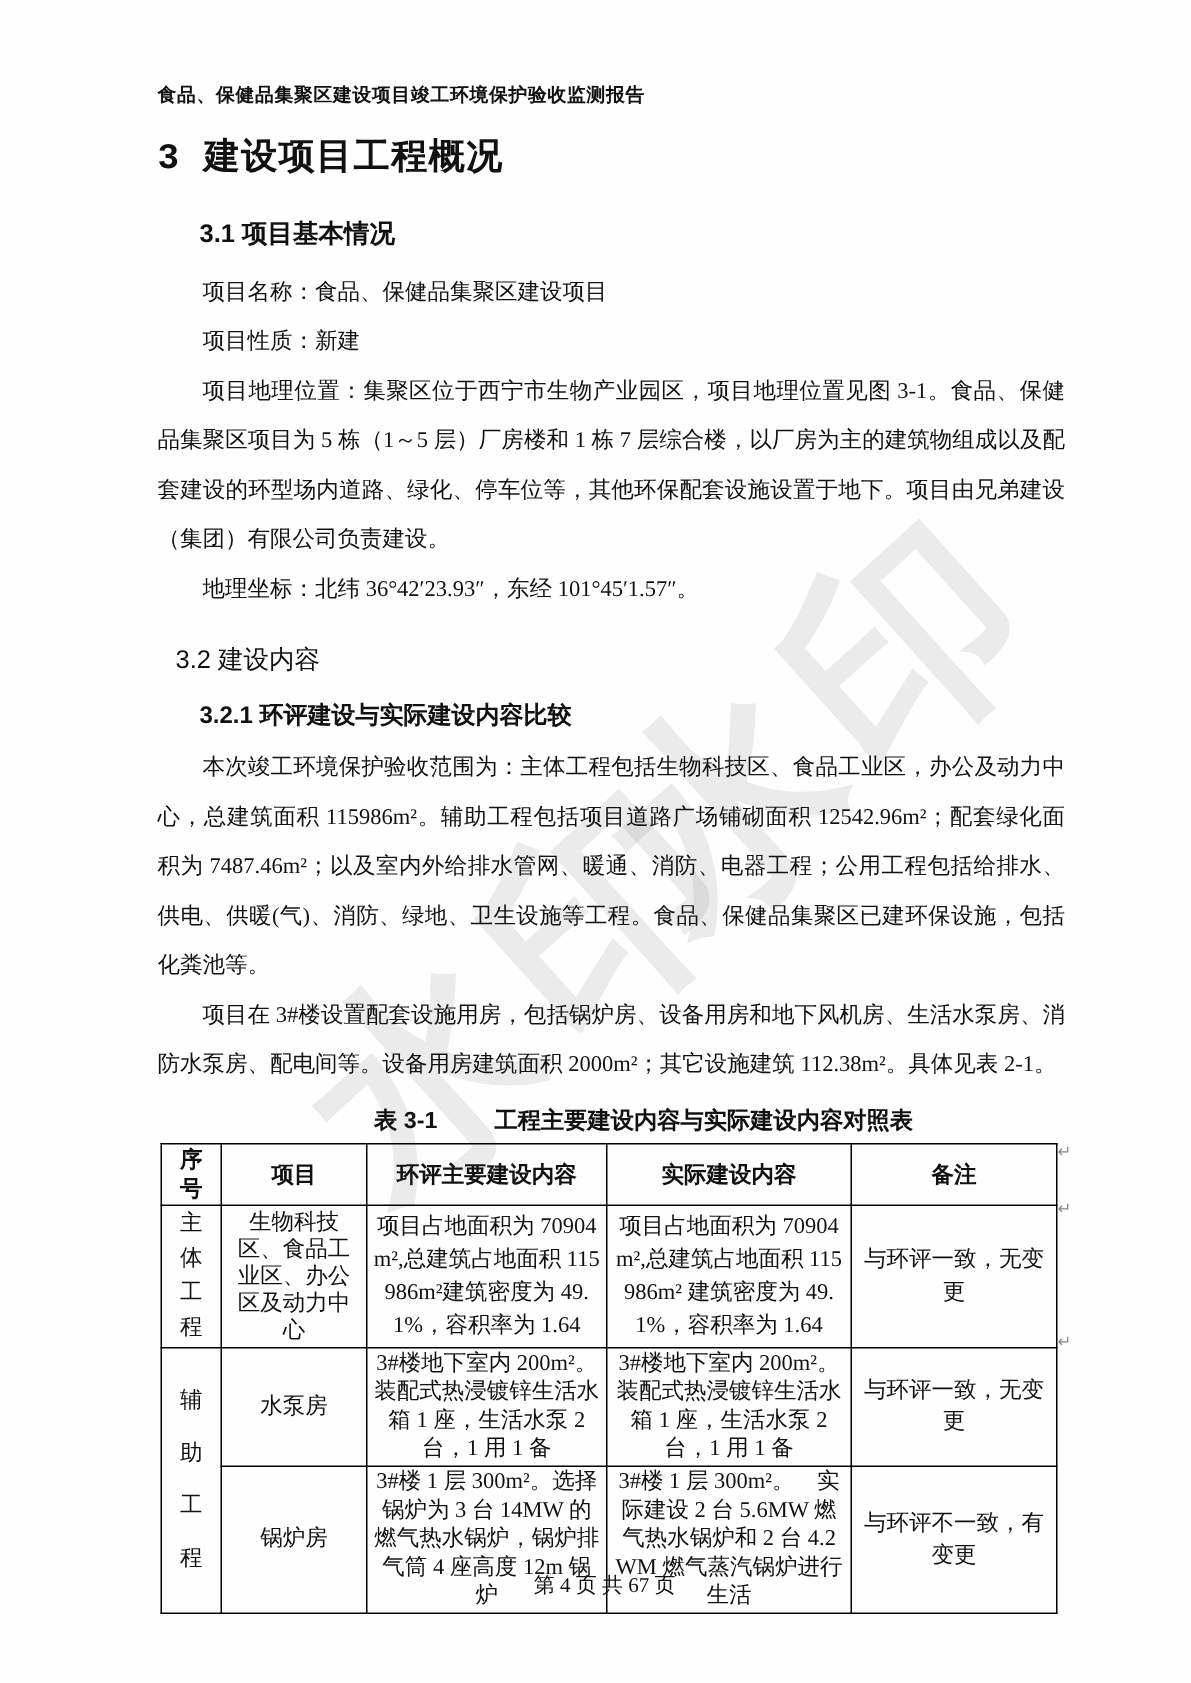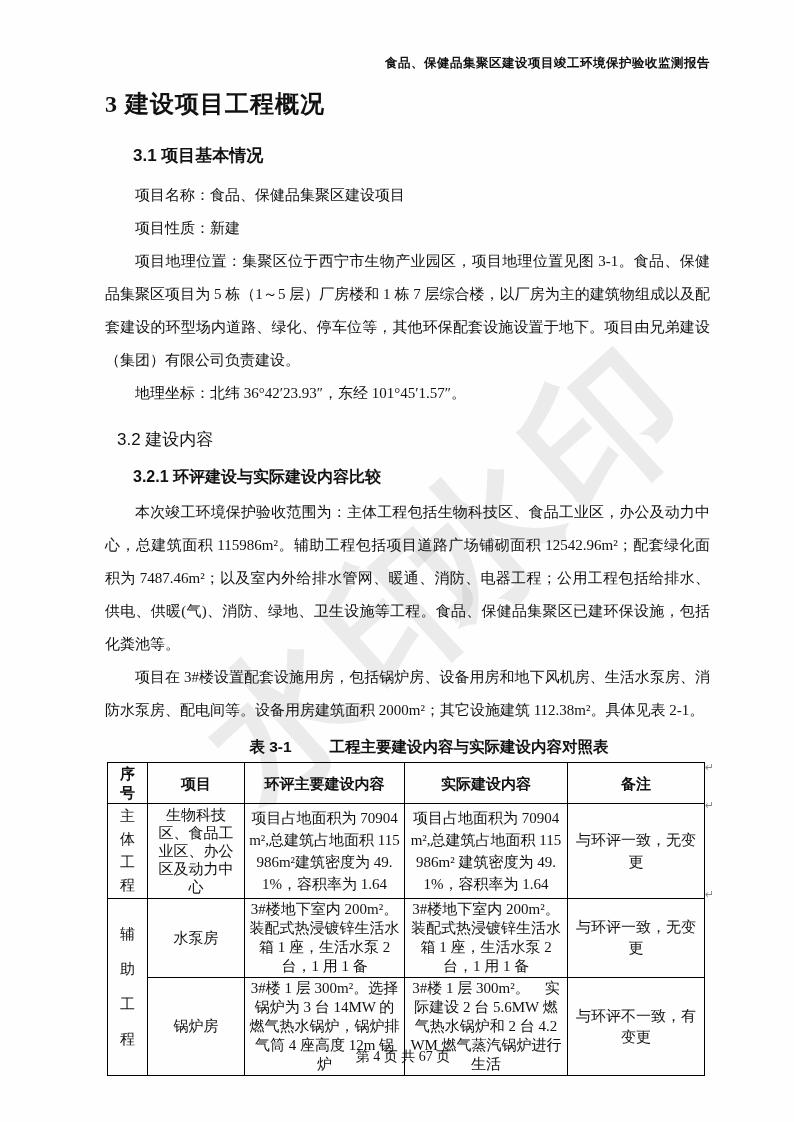--- a/index.html
+++ b/index.html
@@ -24,29 +24,29 @@
     white-space:nowrap;
     z-index:0;
     user-select:none;
   }
   .wm1{left:185px;top:585px;}
   .wm2{left:385px;top:405px;}
 
   .content{position:relative;z-index:1;padding:55px 84px 0 105px;}
 
   .doc-header{
-    text-align:right;
+    text-align:left;
     font-family:"Liberation Sans", sans-serif;
     font-weight:bold;
     font-size:12.5px;
     letter-spacing:0.5px;
     margin:0 0 4px 0;
   }
   h1.title{
-    font-family:Liberation Serif, serif;
+    font-family:Liberation Mono, monospace;
     font-size:24px;
     font-weight:bold;
     margin:16px 0 0 0;
     letter-spacing:1px;
   }
   h2.s31{
     font-family:"Liberation Sans", sans-serif;
     font-size:17px;
     font-weight:bold;
     margin:24px 0 0 28px;

